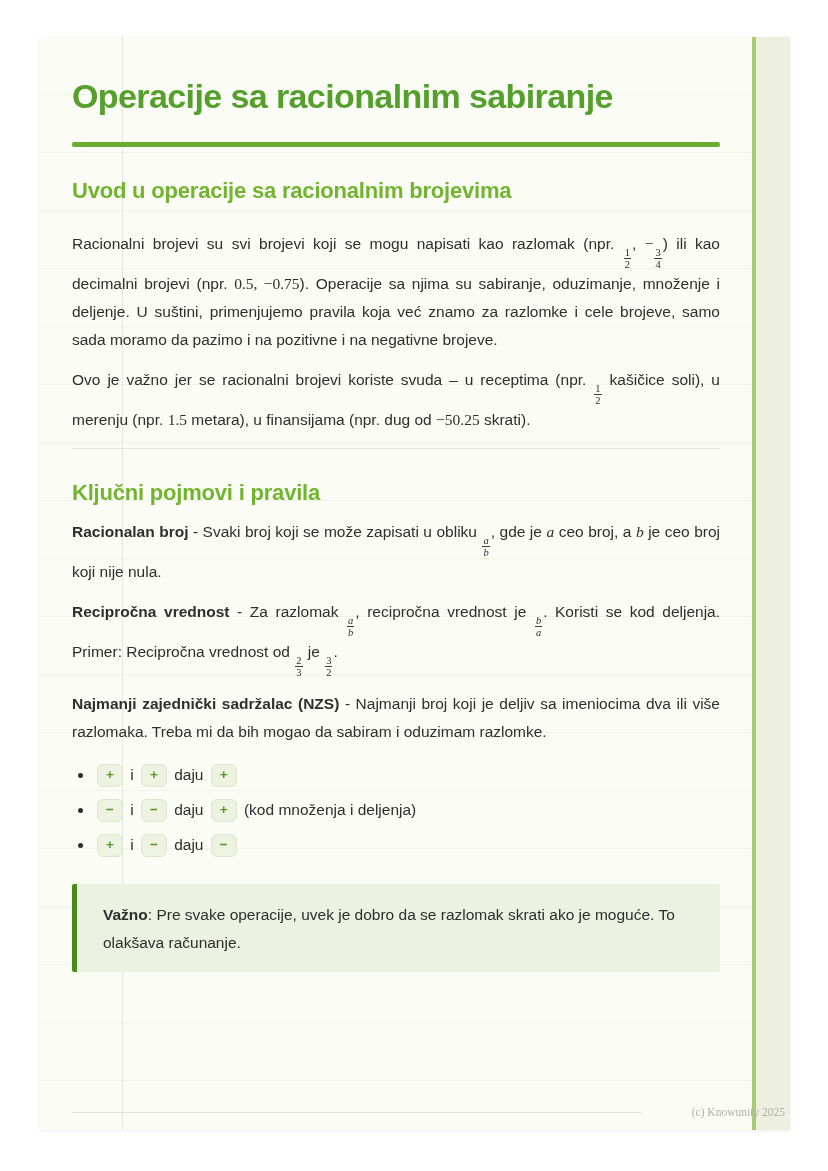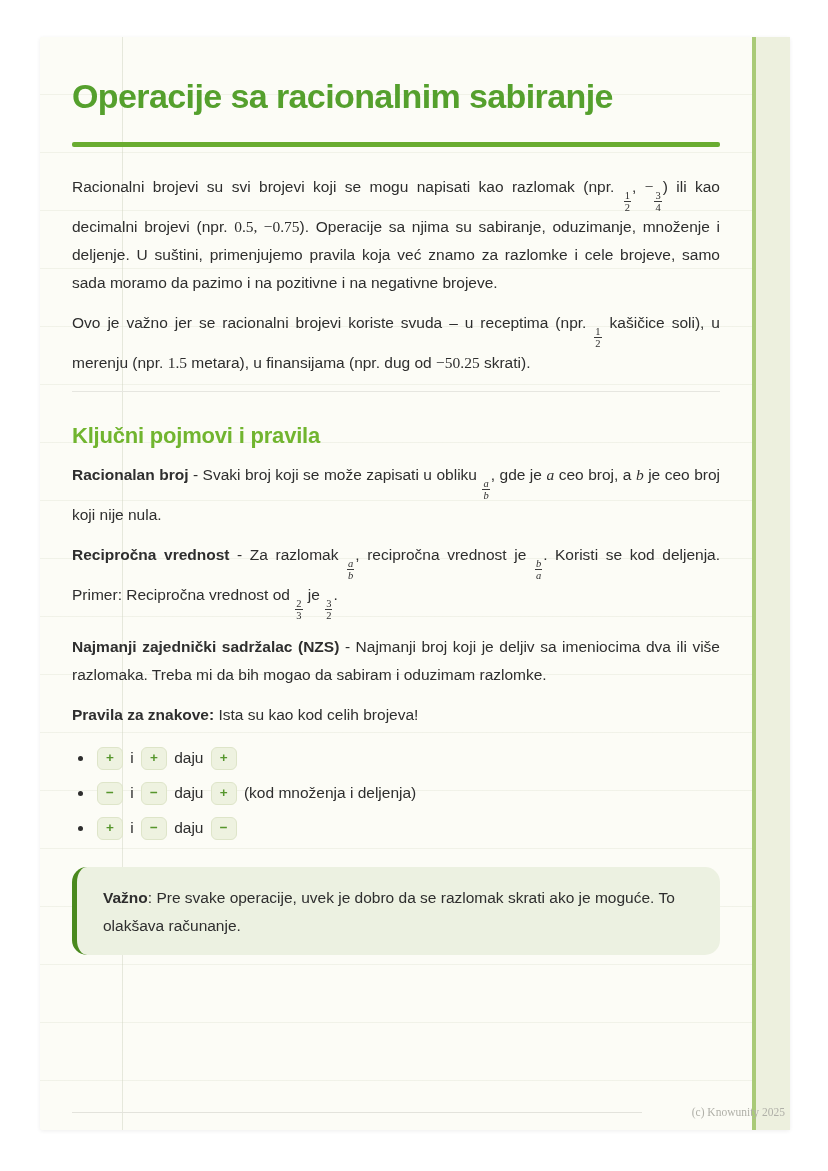--- a/index.html
+++ b/index.html
@@ -66,21 +66,21 @@
   ul.sign-list li{margin:9px 0;font-size:15.5px;line-height:26px;}
   .badge{
     display:inline-block;min-width:11px;text-align:center;
     padding:3px 8px 4px;margin:0 3px;
     background:var(--badge-bg);border:1px solid var(--badge-border);
     border-radius:6px;color:var(--badge-ink);
     font-weight:bold;font-size:13.5px;line-height:1;vertical-align:1px;
   }
   .callout{
     margin-top:26px;background:var(--callout-bg);
-    border-left:5px solid var(--callout-bar);border-radius:15px;
+    border-left:5px solid var(--callout-bar);border-radius:2px;
     padding:17px 26px 15px 26px;font-size:15.5px;line-height:28px;
   }
   .footer-row{
     position:absolute;left:32px;right:5px;bottom:12px;
     display:flex;align-items:center;z-index:3;font-family:Liberation Serif, serif;
   }
   .footer-line{flex:1;height:1px;background:#e3e3dc;margin-right:50px;}
   .footer-credit{font-size:11.5px;color:var(--footer-ink);white-space:nowrap;}
 </style>
 </head>
@@ -88,20 +88,21 @@
 
 <div class="card">
   <div class="stripe-col"></div>
 
   <div class="content">
 
     <h1 class="doc-title">Operacije sa racionalnim sabiranje</h1>
 
     <div class="title-rule"></div>
 
+    <h2 class="sec-heading">Uvod u operacije sa racionalnim brojevima</h2>
 
     <p class="body-p"><span class="seg-text">Racionalni brojevi su svi brojevi koji se mogu napisati kao razlomak (npr. </span><span class="frac">
           <span class="fnum">1</span>
           <span class="fden">2</span>
         </span><span class="seg-text">, </span><span class="seg-math">−</span><span class="frac">
           <span class="fnum">3</span>
           <span class="fden">4</span>
         </span><span class="seg-text">) ili kao decimalni brojevi (npr. </span><span class="seg-math">0.5, −0.75</span><span class="seg-text">). Operacije sa njima su sabiranje, oduzimanje, množenje i deljenje. U suštini, primenjujemo pravila koja već znamo za razlomke i cele brojeve, samo sada moramo da pazimo i na pozitivne i na negativne brojeve.</span></p>
 
     <p class="body-p tight"><span class="seg-text">Ovo je važno jer se racionalni brojevi koriste svuda – u receptima (npr. </span><span class="frac">
@@ -127,21 +128,20 @@
         </span><span class="seg-text">. Koristi se kod deljenja. </span><span class="seg-italic">Primer: Recipročna vrednost od </span><span class="frac">
           <span class="fnum">2</span>
           <span class="fden">3</span>
         </span><span class="seg-italic"> je </span><span class="frac">
           <span class="fnum">3</span>
           <span class="fden">2</span>
         </span><span class="seg-italic">.</span></p>
 
     <p class="body-p tight"><span class="seg-bold">Najmanji zajednički sadržalac (NZS)</span><span class="seg-text"> - Najmanji broj koji je deljiv sa imeniocima dva ili više razlomaka. Treba mi da bih mogao da sabiram i oduzimam razlomke.</span></p>
 
-    <p class="body-p tight"><span class="seg-bold">Pravila za znakove:</span><span class="seg-text"> Ista su kao kod celih brojeva!</span></p>
 
     <ul class="sign-list">
       <li><span class="badge">+</span><span class="seg-text"> i </span><span class="badge">+</span><span class="seg-text"> daju </span><span class="badge">+</span></li>
       <li><span class="badge">−</span><span class="seg-text"> i </span><span class="badge">−</span><span class="seg-text"> daju </span><span class="badge">+</span><span class="seg-text"> (kod množenja i deljenja)</span></li>
       <li><span class="badge">+</span><span class="seg-text"> i </span><span class="badge">−</span><span class="seg-text"> daju </span><span class="badge">−</span></li>
     </ul>
 
     <div class="callout"><span class="seg-bold">Važno</span><span class="seg-text">: Pre svake operacije, uvek je dobro da se razlomak skrati ako je moguće. To olakšava računanje.</span></div>
 
   </div>

